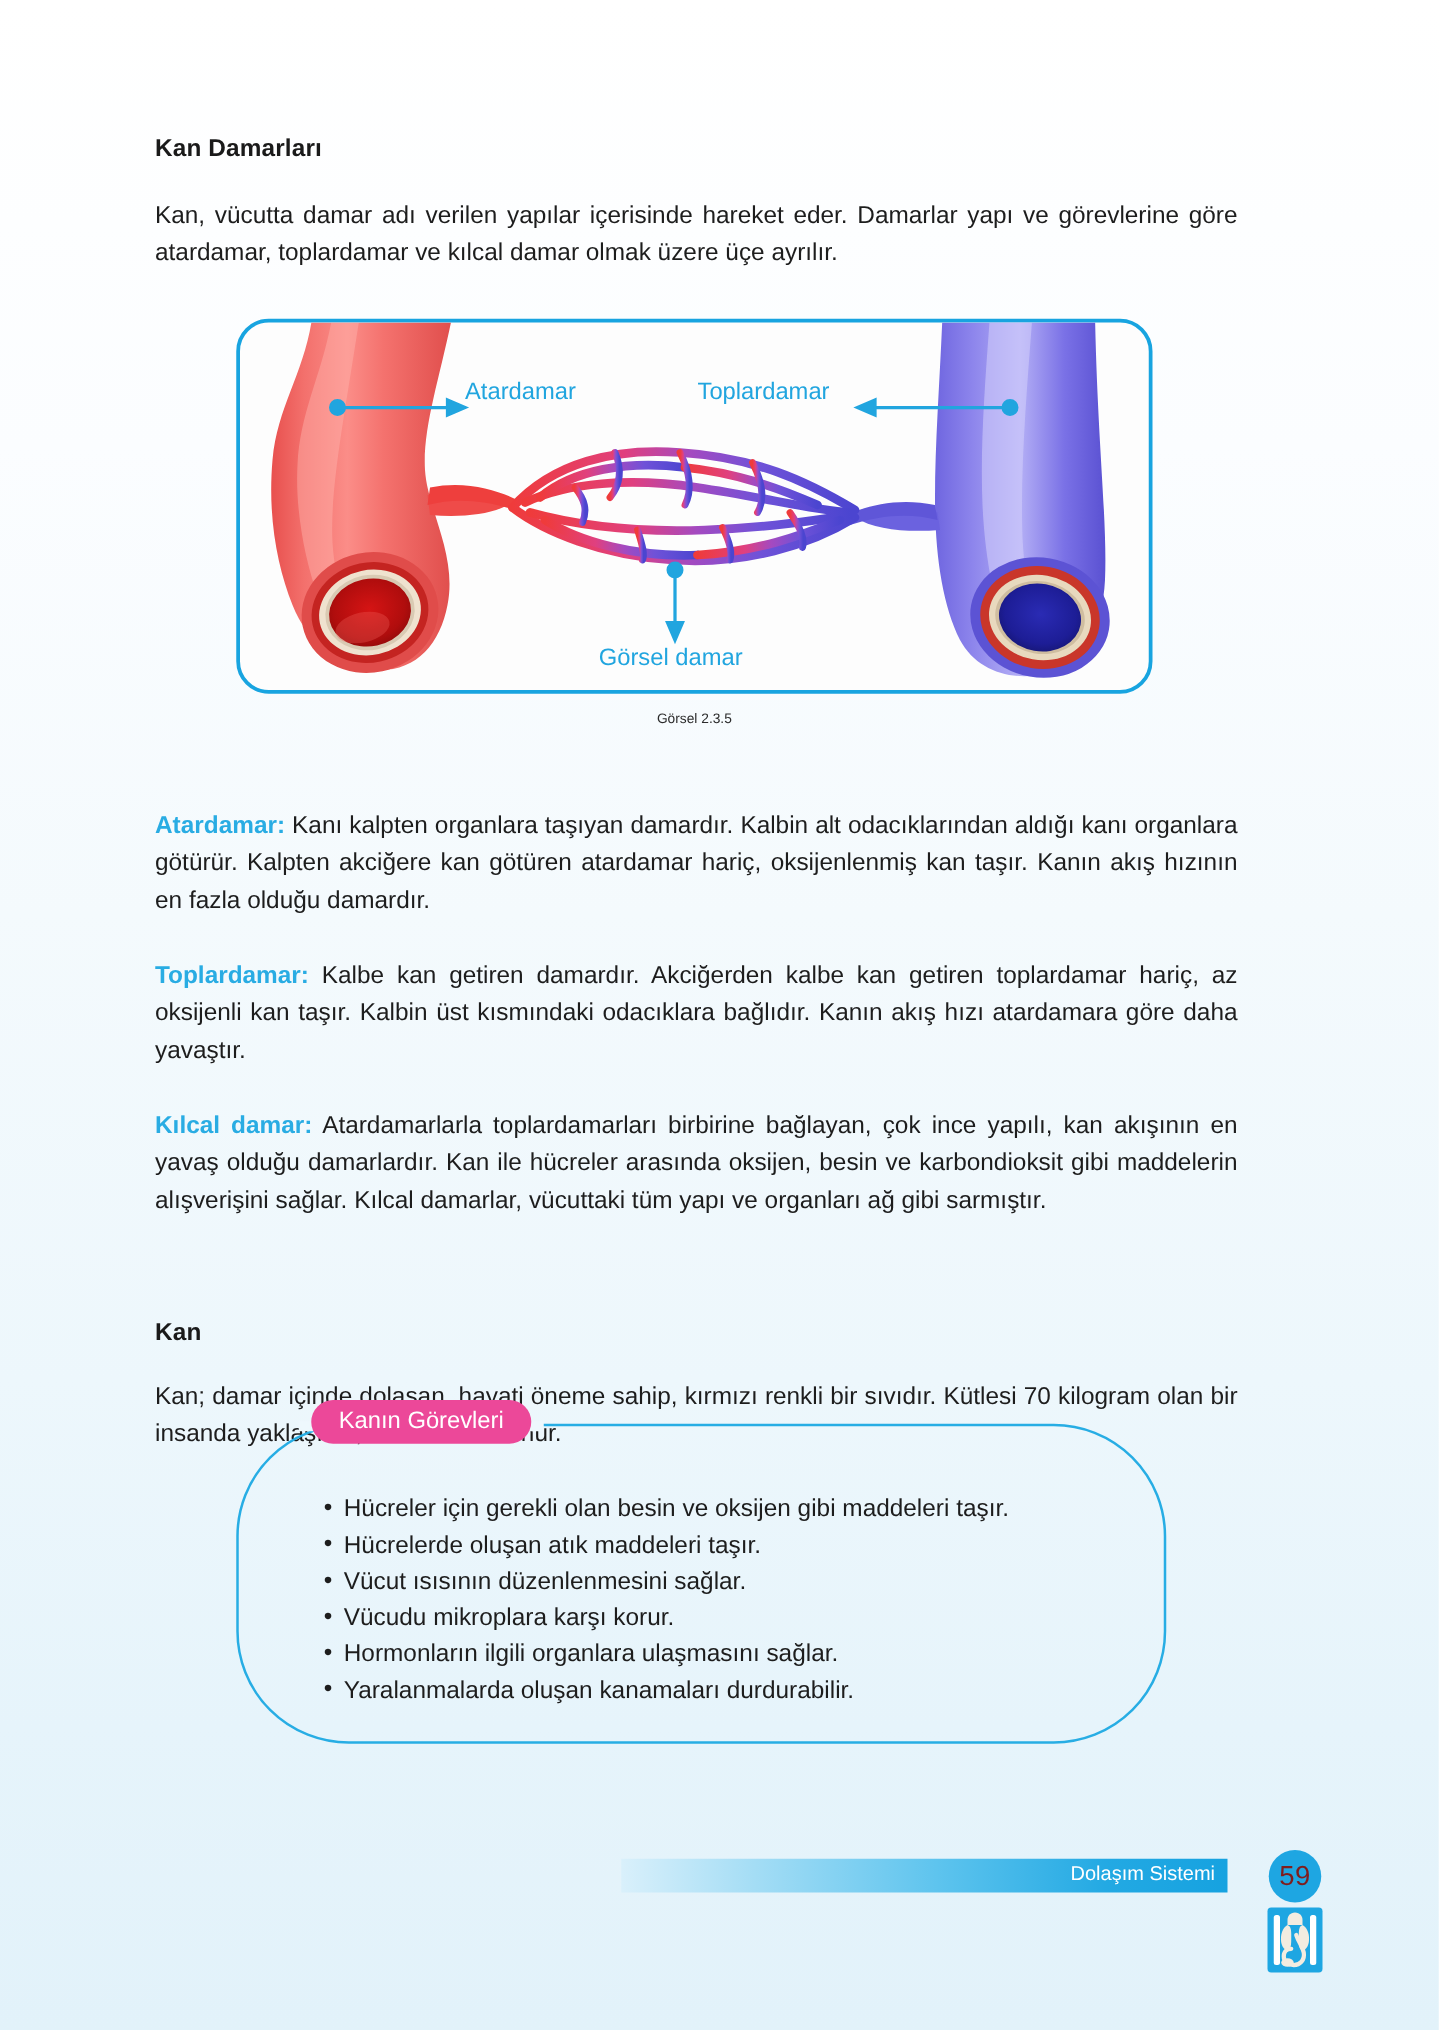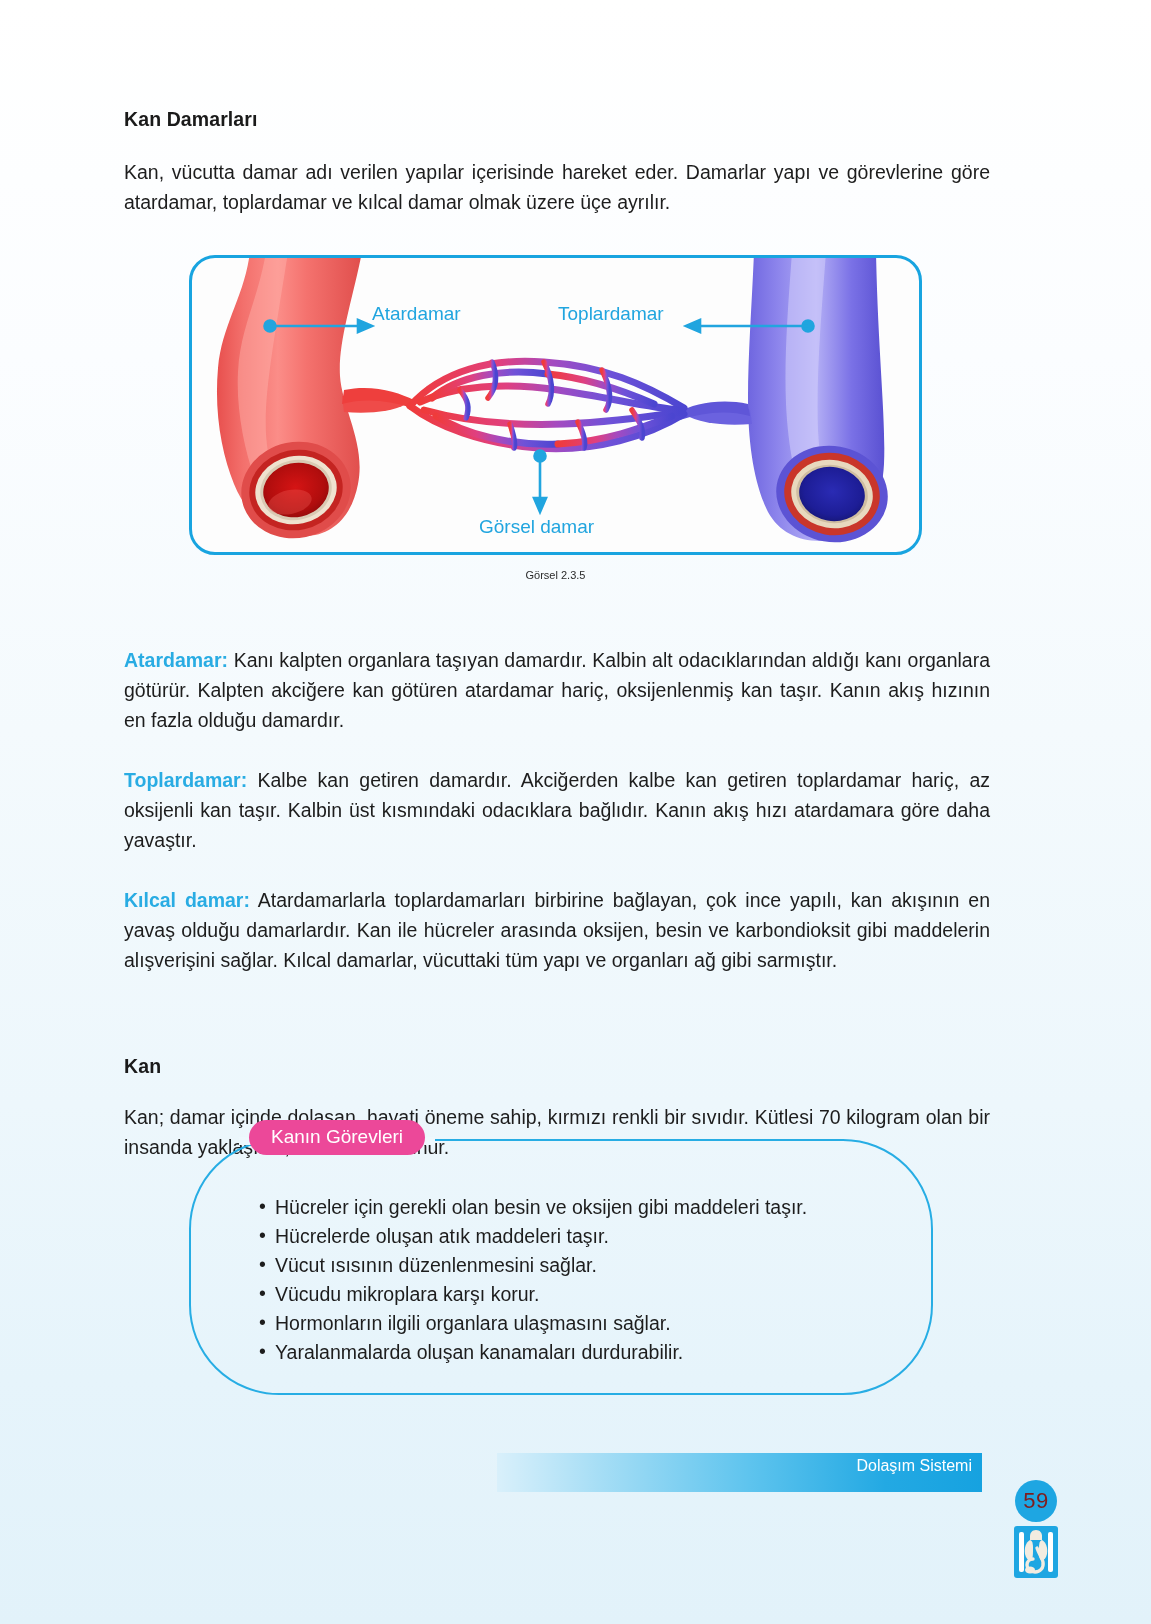--- a/index.html
+++ b/index.html
@@ -144,23 +144,23 @@
     content: "•";
     position: absolute;
     left: 0;
     top: -1px;
   }
 
   
   .footer-bar {
     position: absolute;
     left: 497px;
-    top: 1453px;
+    top: 1487px;
     width: 485px;
-    height: 39px;
+    height: 27px;
     background: linear-gradient(to right, #d9f0fb 0%, #a4ddf5 22%, #5ec4ee 52%, #23a9e3 80%, #16a2e0 100%);
   }
   .footer-label {
     position: absolute;
     right: 10px;
     top: 4px;
     font-size: 16px;
     color: #ffffff;
     white-space: nowrap;
   }

